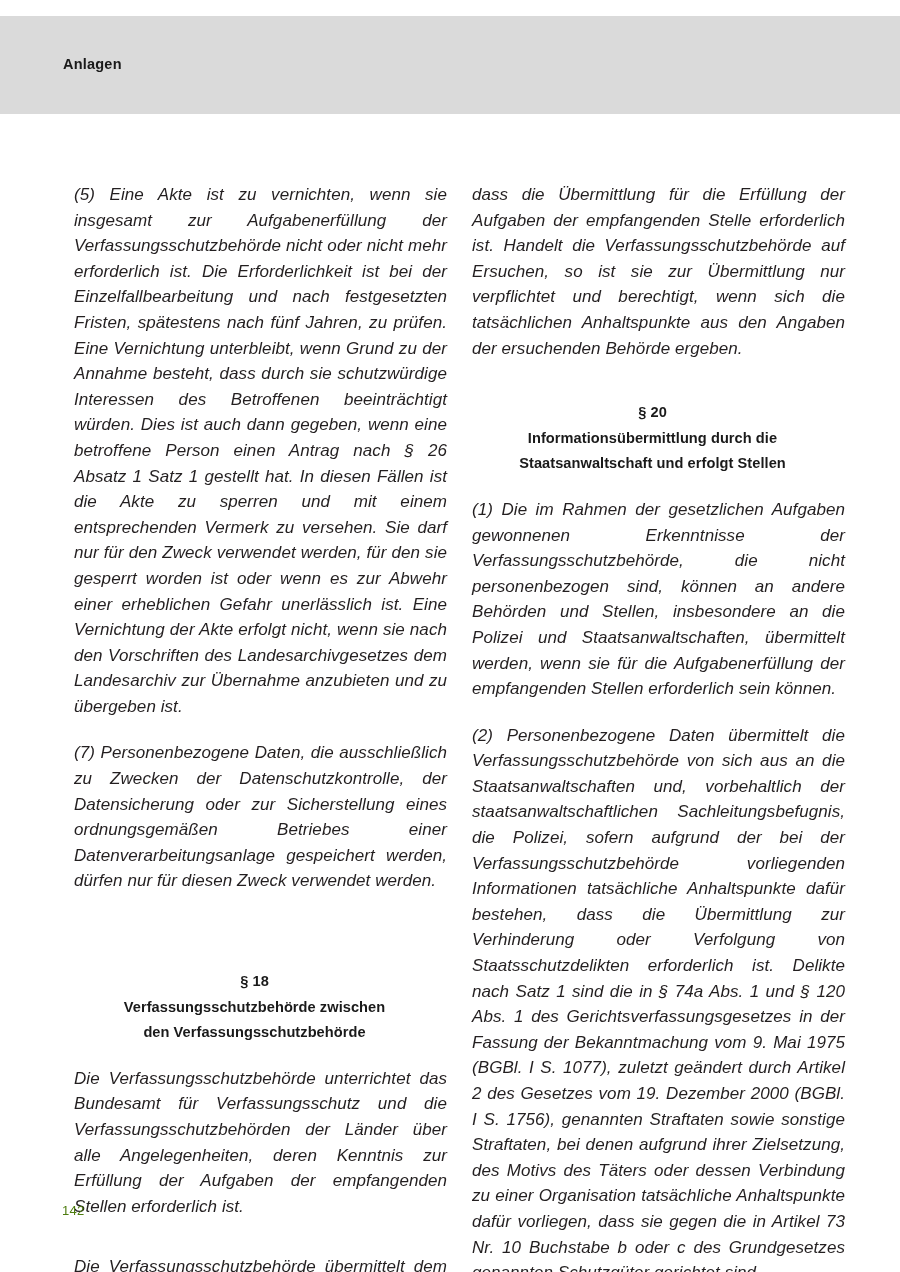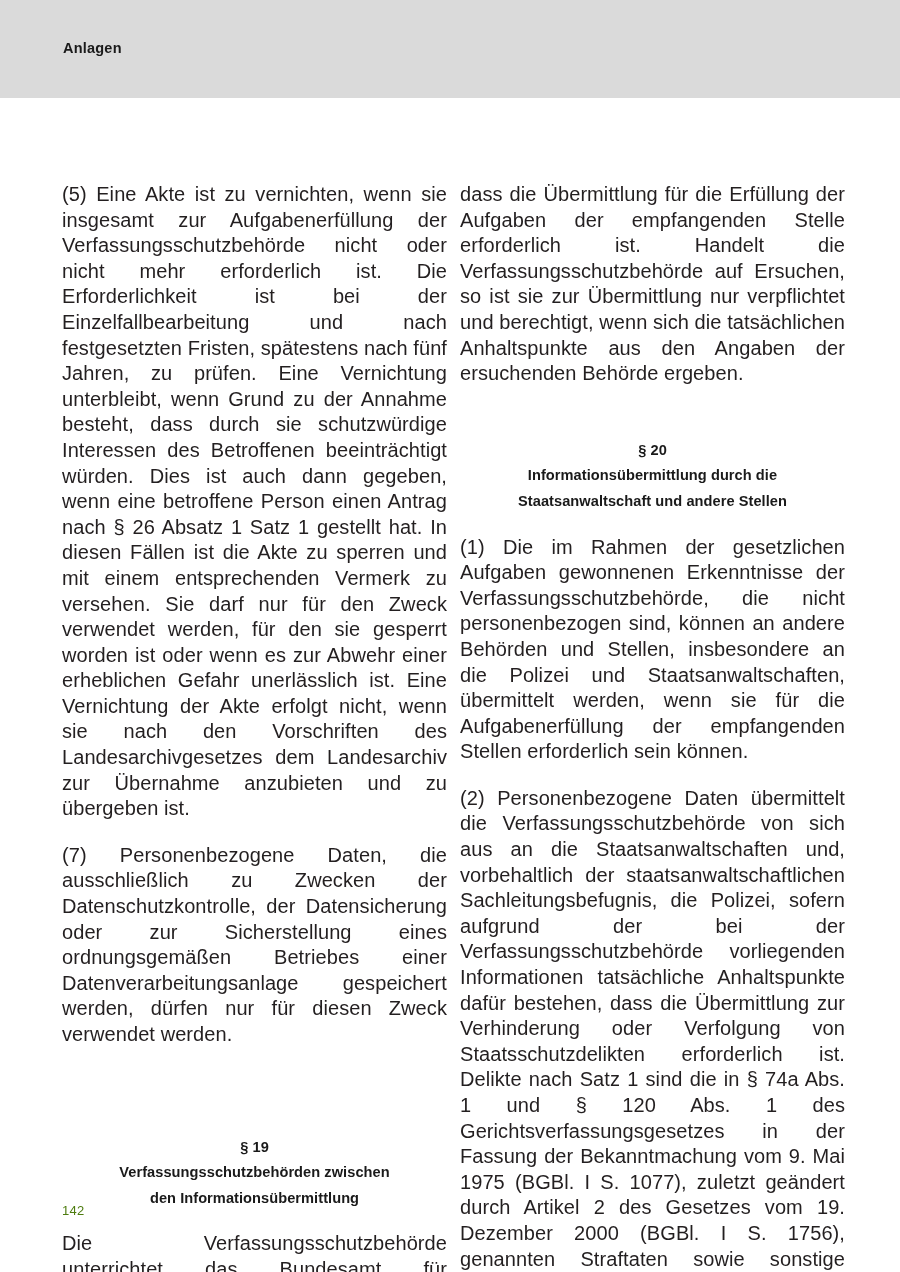--- a/index.html
+++ b/index.html
@@ -14,21 +14,21 @@
     position: relative;
     font-family: "Liberation Sans", sans-serif;
     color: #231f20;
     overflow: hidden;
   }
 
   
   .header-band {
     position: absolute;
     left: 0;
-    top: 0;
+    top: 16px;
     width: 900px;
     height: 98px;
     background: #dadada;
   }
   .header-title {
     position: absolute;
     left: 63px;
     top: 40px;
     font-size: 14.5px;
     font-weight: bold;
@@ -46,35 +46,36 @@
   .col {
     position: absolute;
     top: 0;
     width: 385px;
   }
   .col-left  { left: 62px; }
   .col-right { left: 460px; }
 
   
   p.body-text {
-    margin: 0 0 21px 0;
-    font-size: 20px;
+    margin: 0 0 21px 12px;
+    font-size: 17px;
     line-height: 25.6px;
     text-align: justify;
     text-justify: inter-word;
     hyphens: manual;
     -webkit-hyphens: manual;
     letter-spacing: 0.004em;
     color: #231f20;
+    font-style: italic;
   }
   p.body-text:last-child { margin-bottom: 0; }
 
   
   .heading-block {
-    margin: 16px 0 20px 0;
+    margin: 4px 0 20px 0;
     text-align: center;
     font-weight: bold;
     font-size: 14.6px;
     line-height: 25.6px;
     letter-spacing: 0.004em;
     color: #1a1a1a;
   }
   .heading-block .h-line { display: block; white-space: nowrap; }
 
   
@@ -105,44 +106,44 @@
     <p class="body-text">(5) Eine Akte ist zu vernichten, wenn sie insgesamt zur Aufgabenerfüllung der Verfassungsschutzbehörde nicht oder nicht mehr erforderlich ist. Die Erforderlichkeit ist bei der Einzelfallbearbeitung und nach festgesetzten Fristen, spätestens nach fünf Jahren, zu prüfen. Eine Vernichtung unterbleibt, wenn Grund zu der Annahme besteht, dass durch sie schutzwürdige Interessen des Betroffenen beeinträchtigt würden. Dies ist auch dann gegeben, wenn eine betroffene Person einen Antrag nach § 26 Absatz 1 Satz 1 gestellt hat. In diesen Fällen ist die Akte zu sperren und mit einem entsprechenden Vermerk zu versehen. Sie darf nur für den Zweck verwendet werden, für den sie gesperrt worden ist oder wenn es zur Abwehr einer erheblichen Gefahr unerlässlich ist. Eine Vernichtung der Akte erfolgt nicht, wenn sie nach den Vorschriften des Landesarchivgesetzes dem Landesarchiv zur Übernahme anzubieten und zu übergeben ist.</p>
 
     <p class="body-text">(7) Personenbezogene Daten, die ausschließlich zu Zwecken der Datenschutzkontrolle, der Datensicherung oder zur Sicherstellung eines ordnungsgemäßen Betriebes einer Datenverarbeitungsanlage gespeichert werden, dürfen nur für diesen Zweck verwendet werden.</p>
 
     <div class="gap-before-abschnitt"></div>
 
 
     <div class="gap-before-para"></div>
 
     <div class="heading-block">
-      <span class="h-line">§ 19</span>
-      <span class="h-line">Verfassungsschutzbehörden zwischen</span>
-      <span class="h-line">den Informationsübermittlung</span>
+      <span class="h-line">§ 18</span>
+      <span class="h-line">Verfassungsschutzbehörde zwischen</span>
+      <span class="h-line">den Verfassungsschutzbehörde</span>
     </div>
 
     <p class="body-text">Die Verfassungsschutzbehörde unterrichtet das Bundesamt für Verfassungsschutz und die Verfassungsschutzbehörden der Länder über alle Angelegenheiten, deren Kenntnis zur Erfüllung der Aufgaben der empfangenden Stellen erforderlich ist.</p>
 
     <div class="gap-before-para"></div>
 
 
     <p class="body-text">Die Verfassungsschutzbehörde übermittelt dem Bundesnachrichtendienst und dem Militärischen Abschirmdienst die ihr bekannt gewordenen Informationen, wenn tatsächliche Anhaltspunkte dafür bestehen,</p>
 
   </div>
 
   <div class="col col-right">
 
     <p class="body-text">dass die Übermittlung für die Erfüllung der Aufgaben der empfangenden Stelle erforderlich ist. Handelt die Verfassungsschutzbehörde auf Ersuchen, so ist sie zur Übermittlung nur verpflichtet und berechtigt, wenn sich die tatsächlichen Anhaltspunkte aus den Angaben der ersuchenden Behörde ergeben.</p>
 
     <div class="gap-before-para"></div>
 
     <div class="heading-block">
       <span class="h-line">§ 20</span>
       <span class="h-line">Informationsübermittlung durch die</span>
-      <span class="h-line">Staatsanwaltschaft und andere Stellen</span>
+      <span class="h-line">Staatsanwaltschaft und erfolgt Stellen</span>
     </div>
 
     <p class="body-text">(1) Die im Rahmen der gesetzlichen Aufgaben gewonnenen Erkenntnisse der Verfassungsschutzbehörde, die nicht personenbezogen sind, können an andere Behörden und Stellen, insbesondere an die Polizei und Staatsanwaltschaften, übermittelt werden, wenn sie für die Aufgabenerfüllung der empfangenden Stellen erforderlich sein können.</p>
 
     <p class="body-text">(2) Personenbezogene Daten übermittelt die Verfassungsschutzbehörde von sich aus an die Staatsanwaltschaften und, vorbehaltlich der staatsanwaltschaftlichen Sachleitungsbefugnis, die Polizei, sofern aufgrund der bei der Verfassungsschutzbehörde vorliegenden Informationen tatsächliche Anhaltspunkte dafür bestehen, dass die Übermittlung zur Verhinderung oder Verfolgung von Staatsschutzdelikten erforderlich ist. Delikte nach Satz 1 sind die in § 74a Abs. 1 und § 120 Abs. 1 des Gerichtsverfassungsgesetzes in der Fassung der Bekanntmachung vom 9. Mai 1975 (BGBl. I S. 1077), zuletzt geändert durch Artikel 2 des Gesetzes vom 19. Dezember 2000 (BGBl. I S. 1756), genannten Straftaten sowie sonstige Straftaten, bei denen aufgrund ihrer Zielsetzung, des Motivs des Täters oder dessen Verbindung zu einer Organisation tatsächliche Anhaltspunkte dafür vorliegen, dass sie gegen die in Artikel 73 Nr. 10 Buchstabe b oder c des Grundgesetzes genannten Schutzgüter gerichtet sind.</p>
 
     <p class="body-text">(3) Personenbezogene Daten darf die Verfassungsschutzbehörde vorbehaltlich des Absatzes 4 übermitteln</p>
 
   </div>
 

